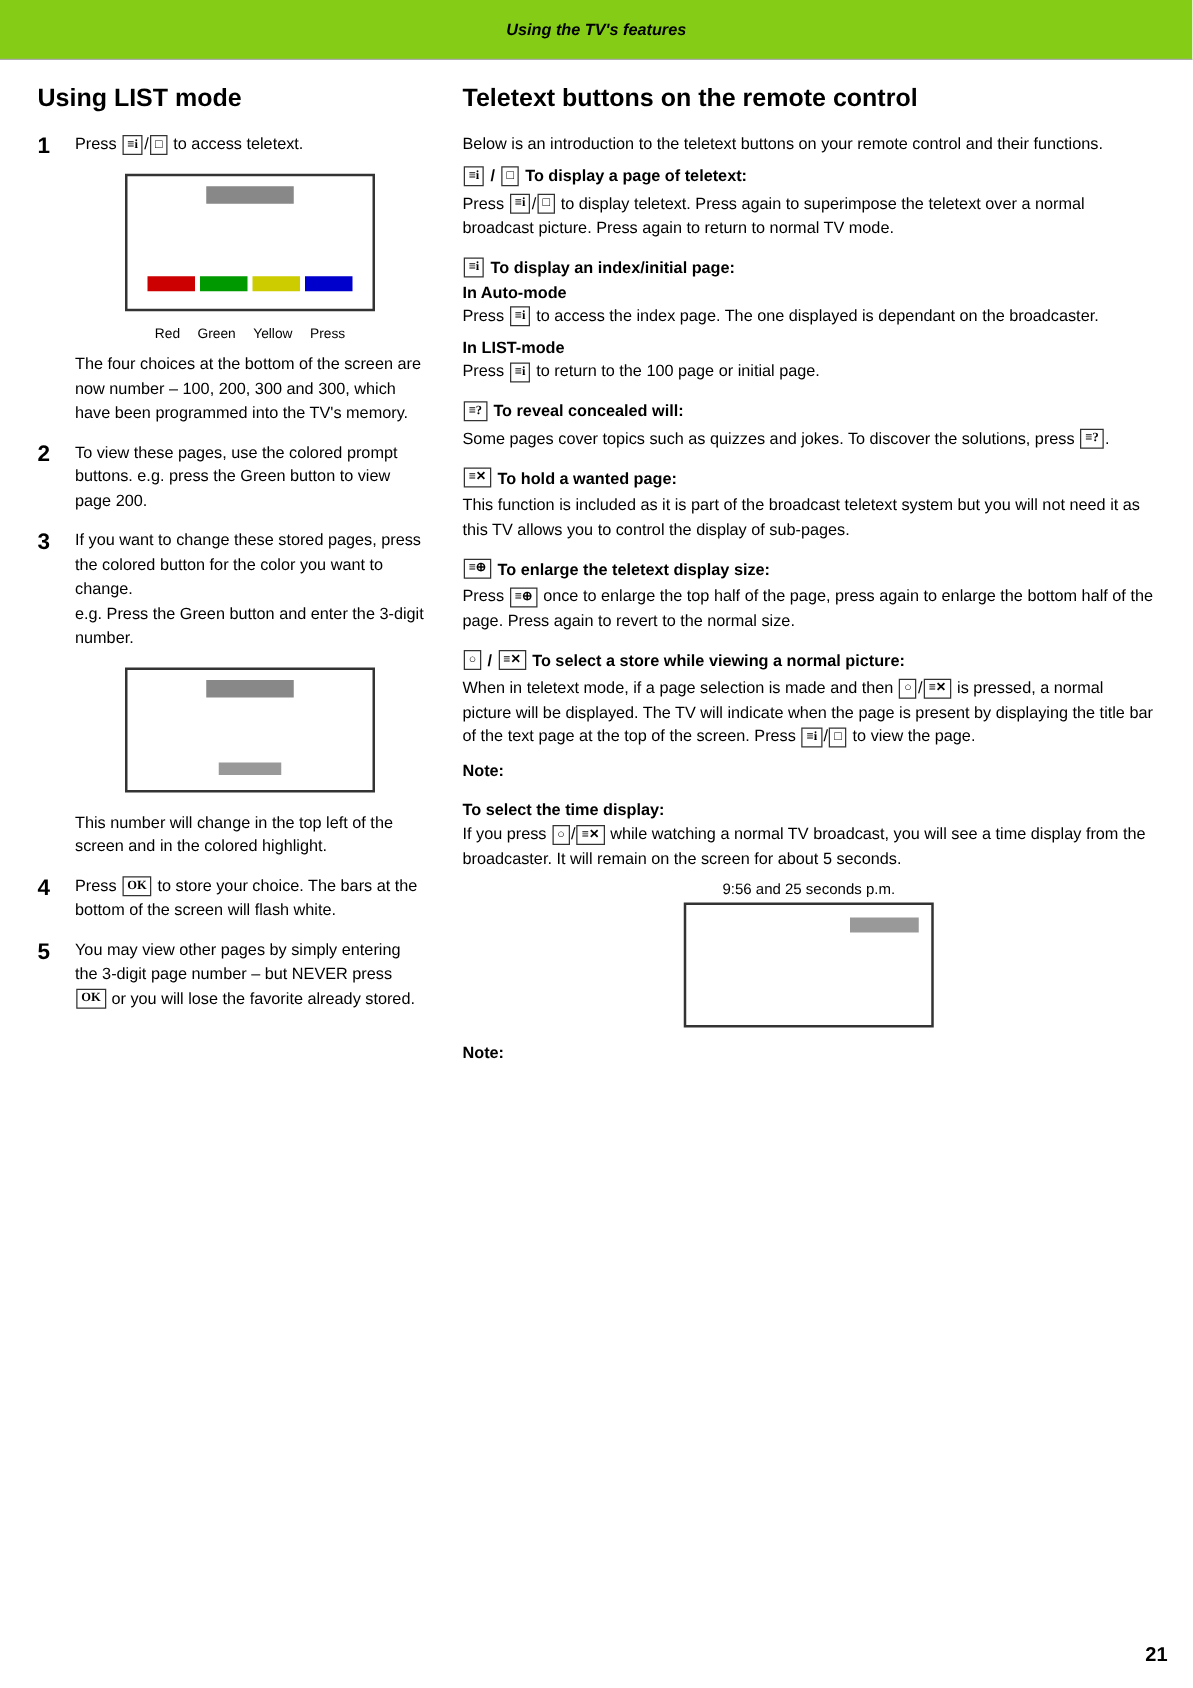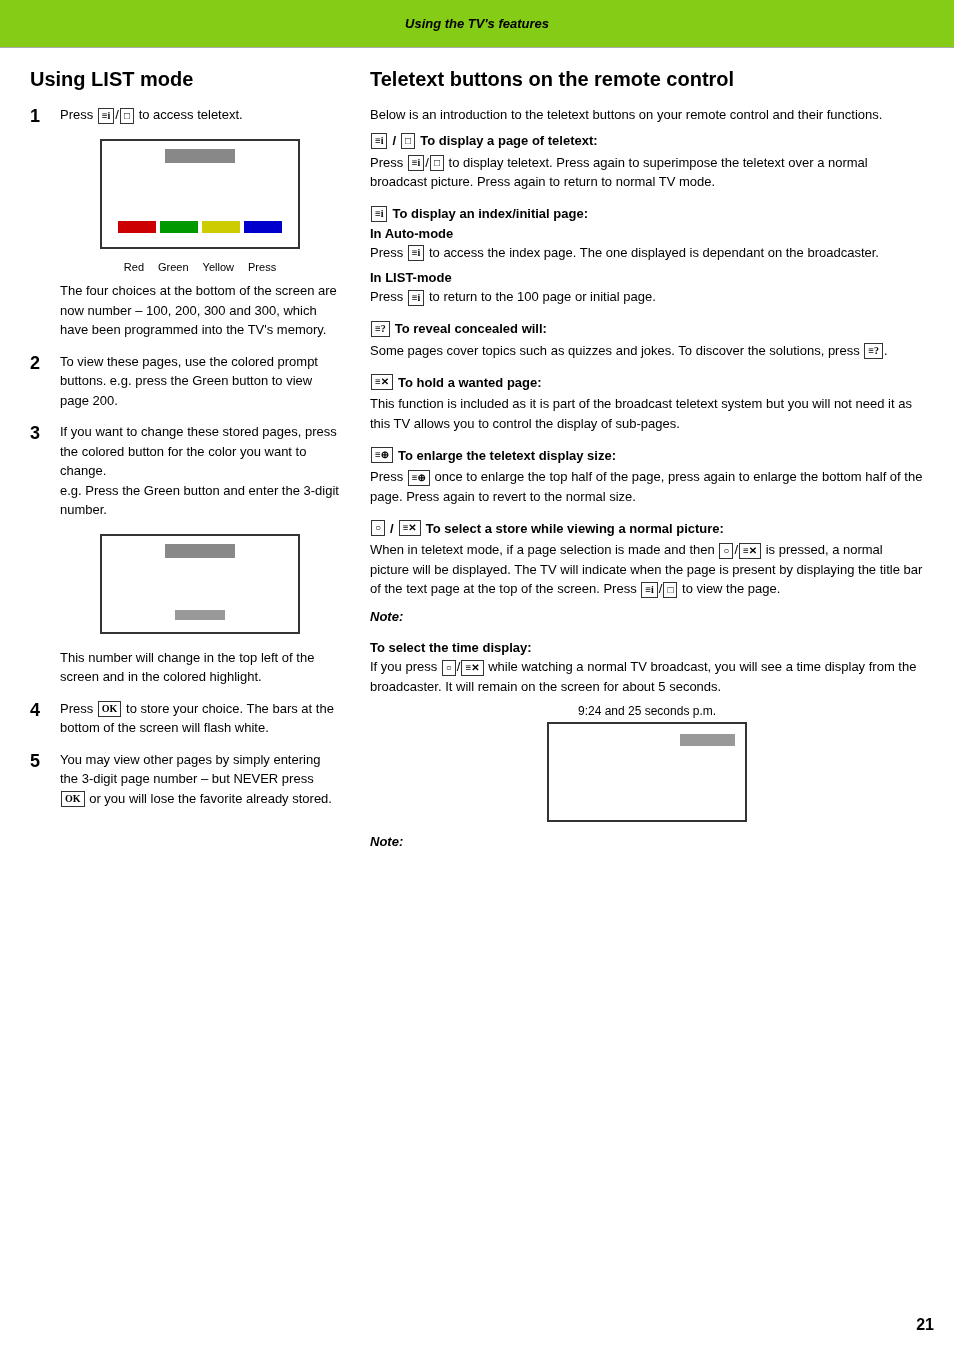--- a/index.html
+++ b/index.html
@@ -142,21 +142,20 @@
       margin-bottom: 2px;
       margin-top: 4px;
     }
     .note-italic {
       font-style: italic;
       font-size: 13px;
       line-height: 1.5;
     }
     .note-label {
       font-weight: bold;
-      font-style: italic;
       font-size: 13px;
     }
     .time-screen-container {
       display: flex;
       flex-direction: column;
       align-items: center;
       margin: 8px 0 10px 0;
     }
     .time-label {
       font-size: 12px;
@@ -346,21 +345,21 @@
         <span class="note-label">Note:</span><br>
       </p>
     </div>
 
     <div class="section-block">
       <div class="sub-heading">To select the time display:</div>
       <p>
         If you press <span class="icon-box">○</span>/<span class="icon-box">≡✕</span> while watching a normal TV broadcast, you will see a time display from the broadcaster. It will remain on the screen for about 5 seconds.
       </p>
       <div class="time-screen-container">
-        <div class="time-label">9:24 and 25 seconds p.m.</div>
+        <div class="time-label">9:56 and 25 seconds p.m.</div>
         <div class="time-screen">
           <div class="time-screen-bar"></div>
         </div>
       </div>
       <p>
         <span class="note-label">Note:</span><br>
       </p>
     </div>
   </div>
 </div>

